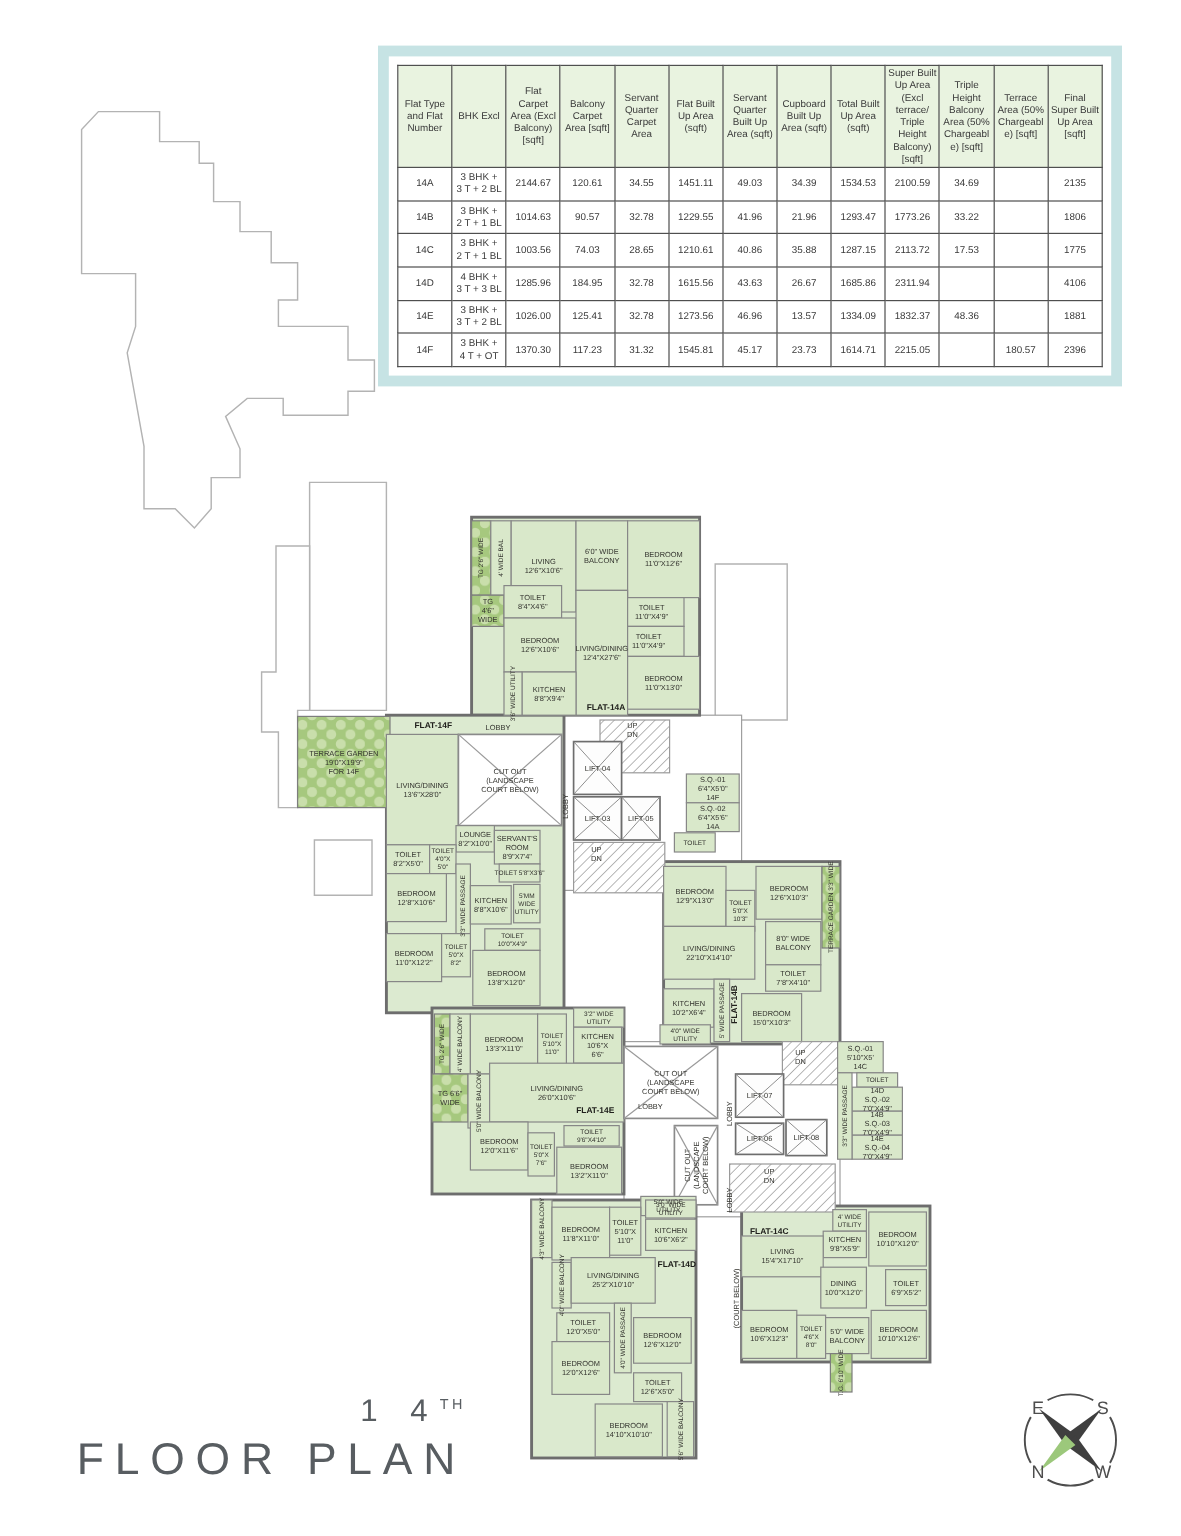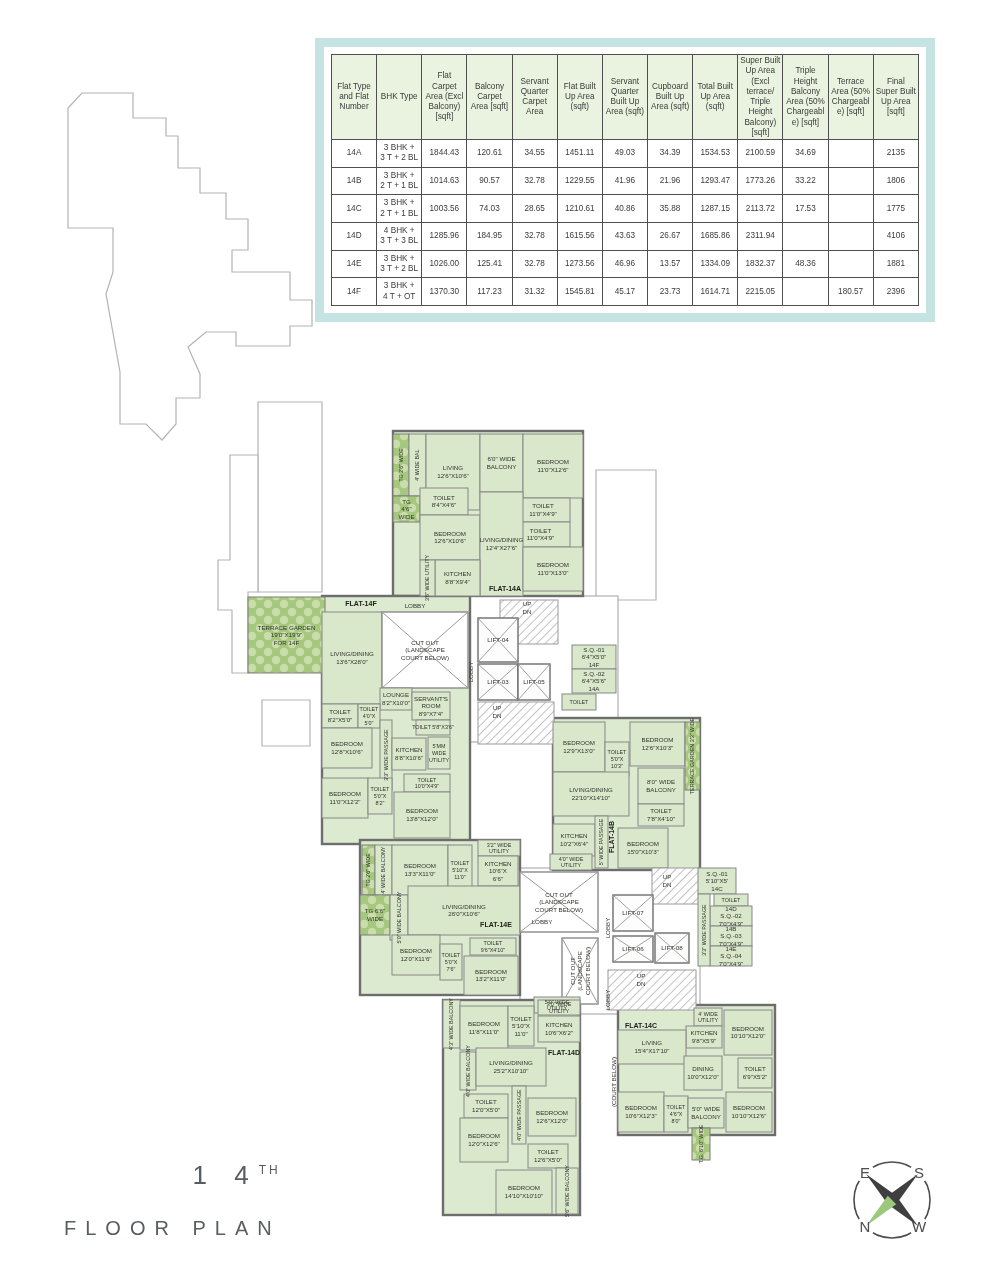--- a/index.html
+++ b/index.html
@@ -9,50 +9,50 @@
     border:9px solid #c6e3e4;background:#fff;padding:7px;}
   table{border-collapse:collapse;width:100%;height:100%;table-layout:fixed;}
   th,td{border:1px solid #4f4f4f;font-size:8.2px;color:#3a3a3a;text-align:center;vertical-align:middle;
     padding:1px 2px;line-height:1.25;word-wrap:break-word;}
   th{background:#e9f3e0;font-weight:normal;margin-top:17px;}
   td{background:#fff;}
   
   .plan-title{position:absolute;left:64px;top:1160px;color:#585d61;text-align:right;}
   .plan-title .l1{font-size:26px;letter-spacing:10px;}
   .plan-title .l1 sup{font-size:12px;letter-spacing:3px;}
-  .plan-title .l2{font-size:20px;letter-spacing:9px;margin-top:26px;}
+  .plan-title .l2{font-size:37px;letter-spacing:9px;margin-top:4px;}
   svg text{font-family:"Liberation Sans",sans-serif;}
 </style>
 </head>
 <body>
 
 <div class="tbl-frame">
   <table>
     <thead>
         <tr id="thead-row">
           <th>Flat Type and Flat Number</th>
-          <th>BHK Type</th>
+          <th>BHK Excl</th>
           <th>Flat Carpet Area (Excl Balcony) [sqft]</th>
           <th>Balcony Carpet Area [sqft]</th>
           <th>Servant Quarter Carpet Area</th>
           <th>Flat Built Up Area (sqft)</th>
           <th>Servant Quarter Built Up Area (sqft)</th>
           <th>Cupboard Built Up Area (sqft)</th>
           <th>Total Built Up Area (sqft)</th>
           <th>Super Built Up Area (Excl terrace/ Triple Height Balcony) [sqft]</th>
           <th>Triple Height Balcony Area (50% Chargeable) [sqft]</th>
           <th>Terrace Area (50% Chargeable) [sqft]</th>
           <th>Final Super Built Up Area [sqft]</th>
         </tr>
       </thead>
     <tbody id="tbody">
         <tr>
           <td>14A</td>
           <td>3 BHK +<br>3 T + 2 BL</td>
-          <td>1844.43</td>
+          <td>2144.67</td>
           <td>120.61</td>
           <td>34.55</td>
           <td>1451.11</td>
           <td>49.03</td>
           <td>34.39</td>
           <td>1534.53</td>
           <td>2100.59</td>
           <td>34.69</td>
           <td></td>
           <td>2135</td>

